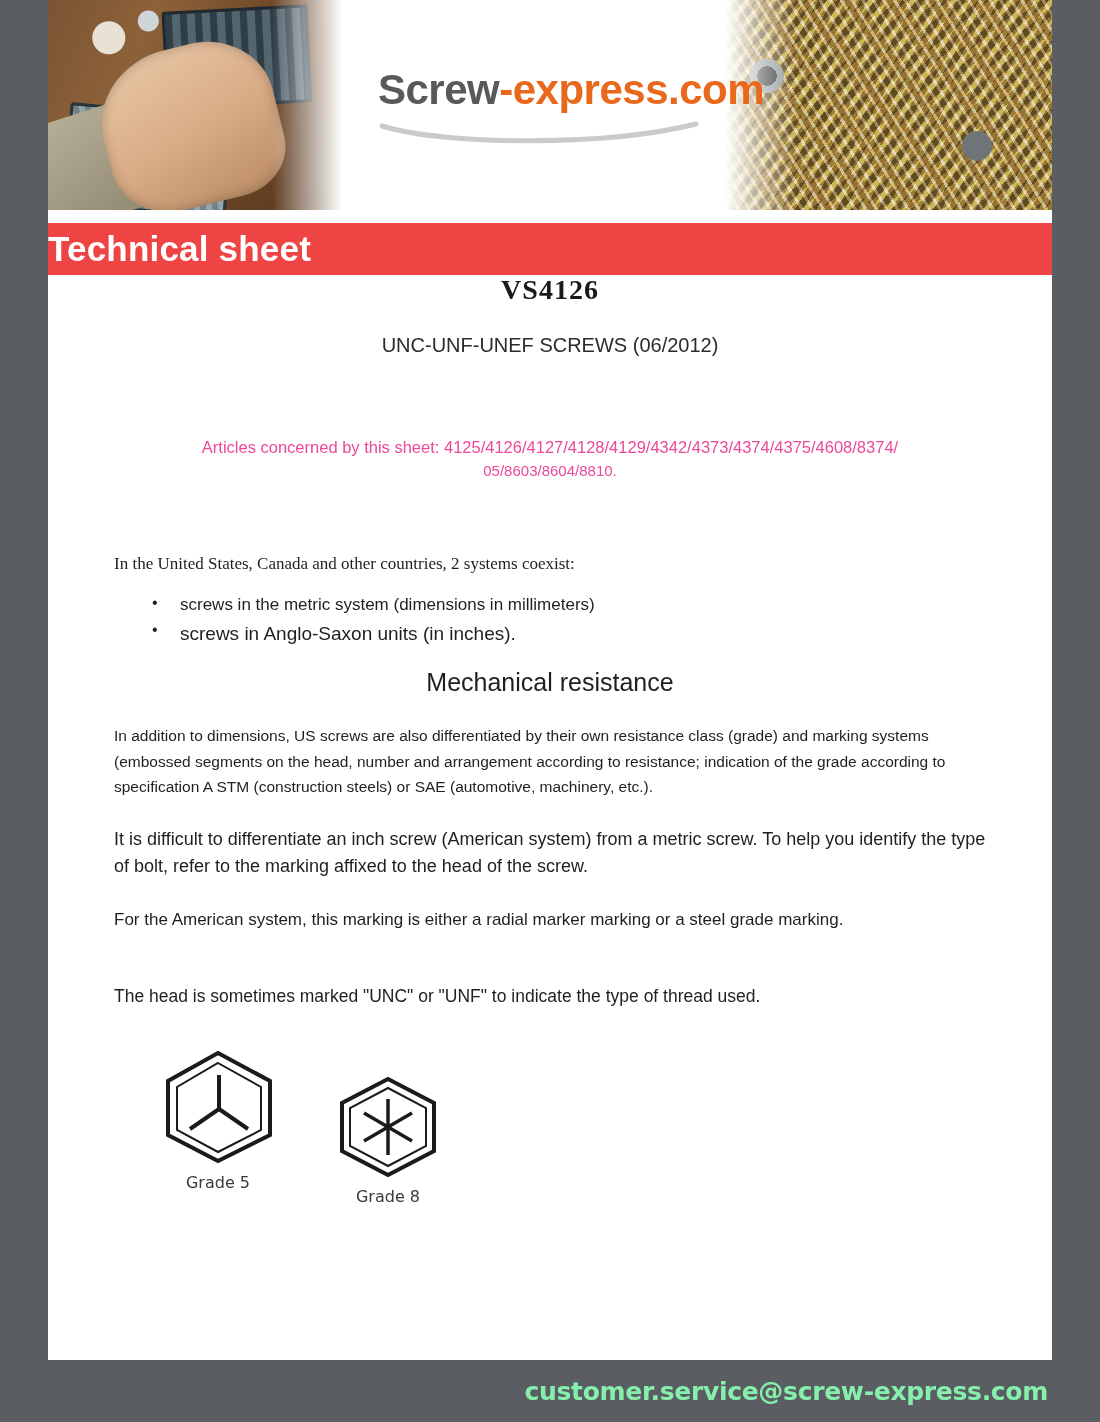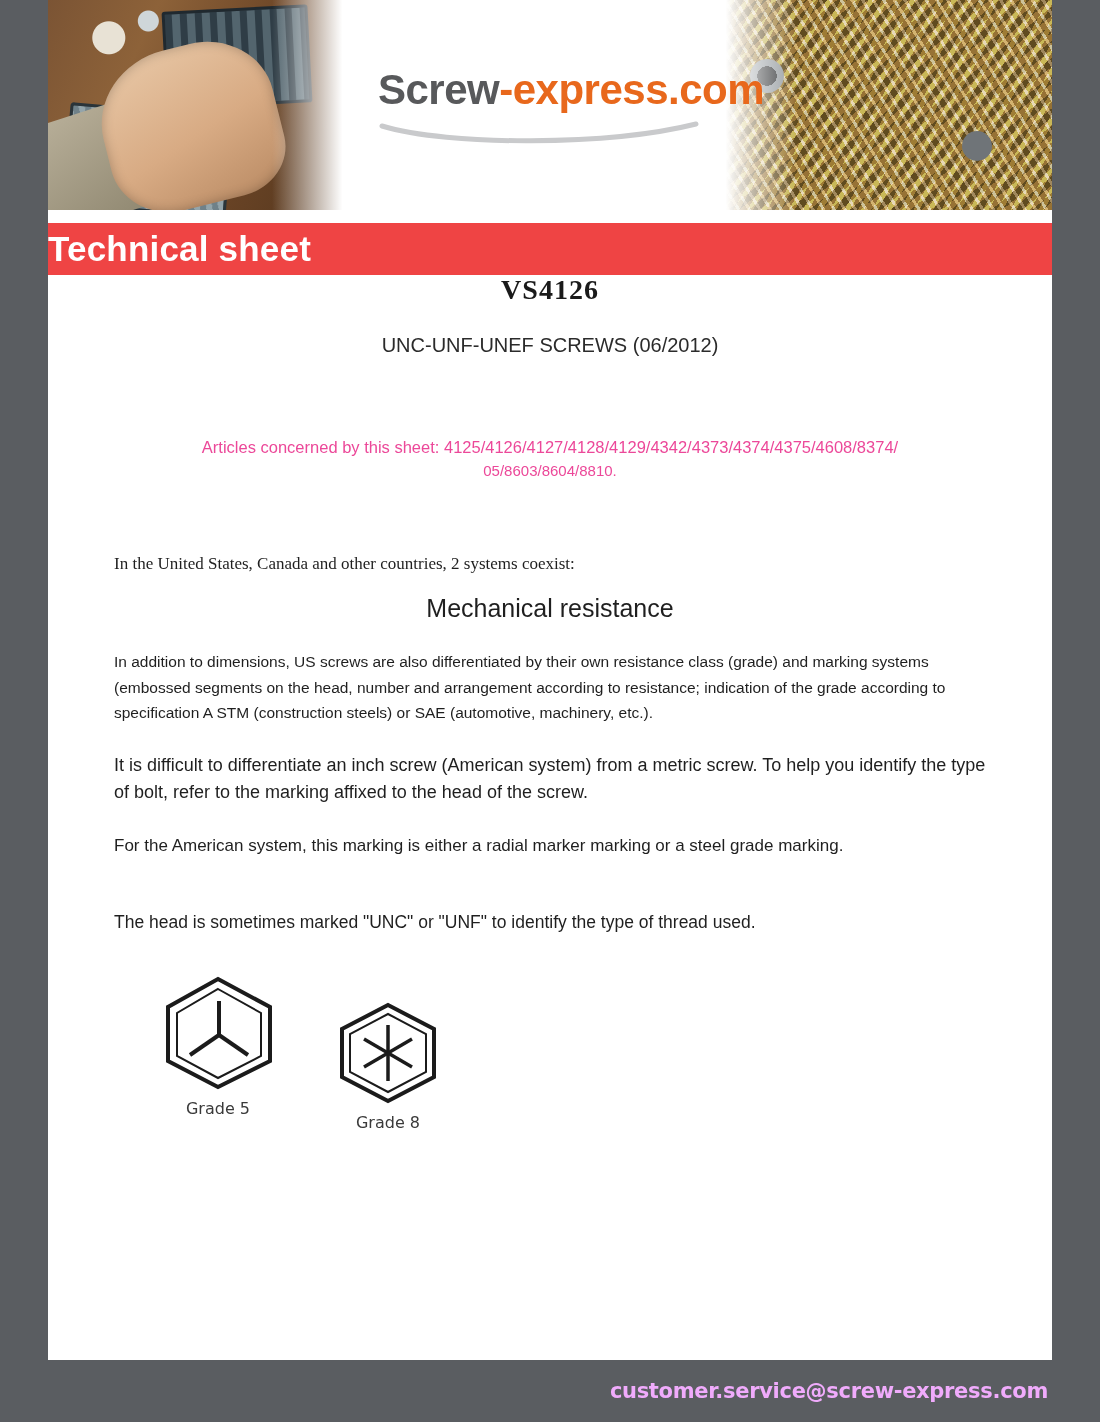--- a/index.html
+++ b/index.html
@@ -315,22 +315,22 @@
   }
   .footer-inner {
     position: absolute;
     right: 52px;
     top: 0;
     height: 62px;
     display: flex;
     align-items: center;
   }
   .footer-mail {
-    color: #f0abfc;
-    font-size: 21px;
+    color: #86efac;
+    font-size: 25px;
     font-weight: bold;
     font-family: "DejaVu Sans", sans-serif;
     letter-spacing: -0.3px;
   }
   .footer-white-strip {
     position: absolute;
     left: 48px;
     bottom: 62px;
     width: 1004px;
     height: 6px;
@@ -379,28 +379,32 @@
 
     <div class="subtitle">UNC-UNF-UNEF SCREWS (06/2012)</div>
 
     <div class="articles">
       <span>Articles concerned by this sheet: 4125/4126/4127/4128/4129/4342/4373/4374/4375/4608/8374/</span>
       <span class="second-line">05/8603/8604/8810.</span>
     </div>
 
     <p class="intro">In the United States, Canada and other countries, 2 systems coexist:</p>
 
+    <ul class="bullets">
+      <li>screws in the metric system (dimensions in millimeters)</li>
+      <li>screws in Anglo-Saxon units (in inches).</li>
+    </ul>
 
     <h2 class="section">Mechanical resistance</h2>
 
     <p class="para small">In addition to dimensions, US screws are also differentiated by their own resistance class (grade) and marking systems (embossed segments on the head, number and arrangement according to resistance; indication of the grade according to specification A STM (construction steels) or SAE (automotive, machinery, etc.).</p>
     <p class="para big">It is difficult to differentiate an inch screw (American system) from a metric screw. To help you identify the type of bolt, refer to the marking affixed to the head of the screw.</p>
     <p class="para medium">For the American system, this marking is either a radial marker marking or a steel grade marking.</p>
 
-    <p class="thread-note">The head is sometimes marked "UNC" or "UNF" to identify the type of thread used.</p>
+    <p class="thread-note">The head is sometimes marked "UNC" or "UNF" to indicate the type of thread used.</p>
 
     <div class="figures">
 
       <div class="figure g5">
         <svg width="120" height="116" viewBox="0 0 120 116">
           <polygon points="60,4 112,32 112,86 60,112 10,86 10,32" fill="#ffffff" stroke="#1b1b1b" stroke-width="4"></polygon>
           <polygon points="60,14 103,38 103,81 60,103 19,81 19,38" fill="none" stroke="#1b1b1b" stroke-width="2"></polygon>
           <line x1="61" y1="26" x2="61" y2="60" stroke="#1b1b1b" stroke-width="4"></line>
           <line x1="61" y1="60" x2="32" y2="80" stroke="#1b1b1b" stroke-width="4"></line>
           <line x1="61" y1="60" x2="90" y2="80" stroke="#1b1b1b" stroke-width="4"></line>

